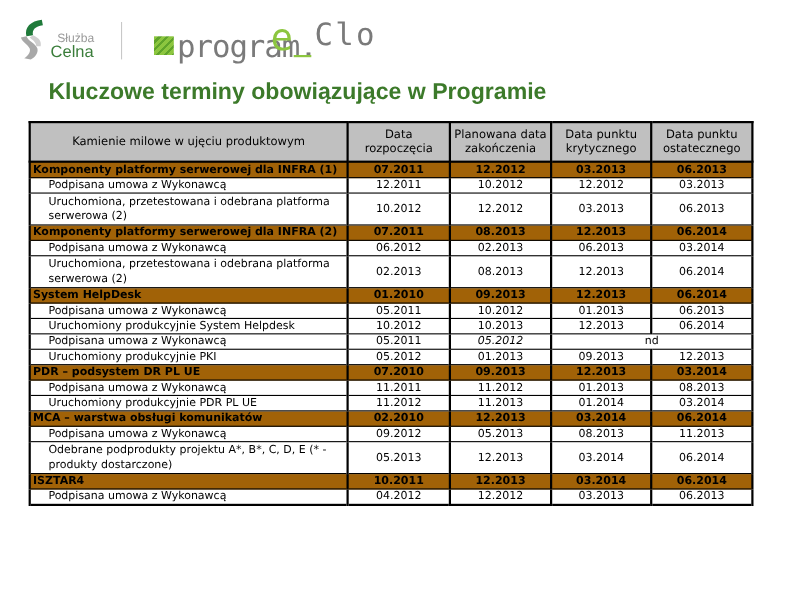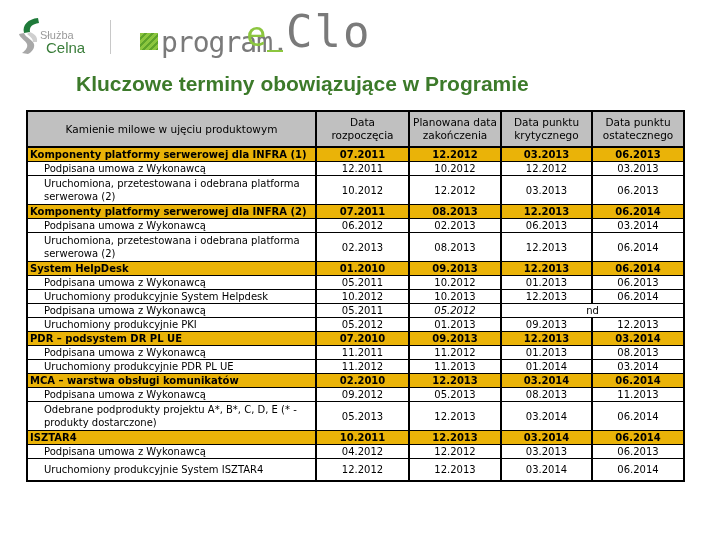--- a/index.html
+++ b/index.html
@@ -2,33 +2,33 @@
 <html><head>
 <meta charset="utf-8">
 <style>
   html, body { margin: 0; padding: 0; }
   body {
     width: 720px; height: 540px; background: #ffffff; position: relative; overflow: hidden;
     font-family: "DejaVu Sans", sans-serif; color: #000;
   }
   .logo-sc { position: absolute; left: 16px; top: 17px; width: 80px; height: 40px; }
   .logo-sc svg { position: absolute; left: 0; top: 0; }
-  .logo-sc .t1 { position: absolute; left: 24px; top: 12px; font-family: "Liberation Sans", sans-serif; font-size: 11px; color: #9a9a9a; line-height: 12px; }
+  .logo-sc .t1 { position: absolute; left: 36px; top: 12px; font-family: "Liberation Sans", sans-serif; font-size: 11px; color: #9a9a9a; line-height: 12px; }
   .logo-sc .t2 { position: absolute; left: 30px; top: 25px; font-family: "Liberation Sans", sans-serif; font-size: 15px; color: #3a7d3a; line-height: 12px; }
   .divider { position: absolute; left: 110px; top: 20px; width: 1px; height: 34px; background: #c8c8c8; }
   .logo-pe { position: absolute; left: 140px; top: 14px; height: 46px; }
   .logo-pe .sq { position: absolute; left: 0; top: 19px; width: 18px; height: 17px;
     background: repeating-linear-gradient(135deg, #8cc63f 0 3px, #5fa32a 3px 5px); }
   .logo-pe .prog { position: absolute; left: 21px; top: 12px; font-family: "DejaVu Sans Mono", monospace; font-size: 28px; color: #7a7a7a; letter-spacing: -1px; white-space: nowrap; }
   .logo-pe .e { position: absolute; left: 106px; top: 2px; font-family: "DejaVu Sans Mono", monospace; font-size: 34px; color: #8cc63f; line-height: 36px; }
   .logo-pe .us { position: absolute; left: 127px; top: 36px; width: 16px; height: 2px; background: #8cc63f; }
-  .logo-pe .clo { position: absolute; left: 146px; top: -2px; font-family: "DejaVu Sans Mono", monospace; font-size: 44px; color: #7a7a7a; line-height: 40px; letter-spacing: 2px; }
+  .logo-pe .clo { position: absolute; left: 146px; top: -2px; font-family: "DejaVu Sans Mono", monospace; font-size: 28px; color: #7a7a7a; line-height: 40px; letter-spacing: 2px; }
   .title {
     position: absolute; left: 44px; top: 72px; font-family: "Liberation Sans", sans-serif;
-    font-weight: bold; font-size: 21px; color: #3c7a2a; white-space: nowrap; margin-left: 32px;
+    font-weight: bold; font-size: 21px; color: #3c7a2a; white-space: nowrap;
   }
   table.ms {
     position: absolute; left: 26px; top: 110px; width: 657px;
     border-collapse: collapse; font-family: "DejaVu Sans", sans-serif; font-size: 10px;
     border: 2px solid #000; table-layout: fixed;
   }
   table.ms col.c0 { width: 289px; }
   table.ms col.c1 { width: 93px; }
   table.ms col.c2 { width: 92px; }
   table.ms col.c3 { width: 91px; }
@@ -36,21 +36,21 @@
   table.ms th {
     background: #c0c0c0; font-weight: normal; font-size: 10.5px; height: 34px; padding: 0 2px;
     border: 2px solid #000; line-height: 13px; text-align: center;
   }
   table.ms th.first { border-right: 2px solid #000; }
   table.ms td {
     border-left: 2px solid #000; border-right: 2px solid #000; border-top: 1px solid #000; border-bottom: 1px solid #000;
     padding: 0 3px; height: 13px; line-height: 13px; text-align: center; white-space: nowrap;
   }
   table.ms td.name { text-align: left; white-space: normal; }
-  table.ms tr.group td { background: #eab308; font-weight: bold; }
+  table.ms tr.group td { background: #a16207; font-weight: bold; }
   table.ms tr.group td.name { font-weight: bold; padding-left: 2px; }
   table.ms tr.sub td.name { padding-left: 16px; }
   table.ms tr.tall td { height: 28px; }
   table.ms tr.sub td { font-weight: normal; }
   .ital { font-style: italic; }
 </style>
 </head>
 <body>
 
 <div class="logo-sc">
@@ -239,21 +239,14 @@
     </tr>
 
     <tr class="sub">
       <td class="name">Podpisana umowa z Wykonawcą</td>
       <td>04.2012</td>
       <td>12.2012</td>
       <td>03.2013</td>
       <td>06.2013</td>
     </tr>
 
-    <tr class="sub" style="height:22px">
-      <td class="name" style="height:19px">Uruchomiony produkcyjnie System ISZTAR4</td>
-      <td>12.2012</td>
-      <td>12.2013</td>
-      <td>03.2014</td>
-      <td>06.2014</td>
-    </tr>
   </tbody>
 </table>
 
 </body></html>

